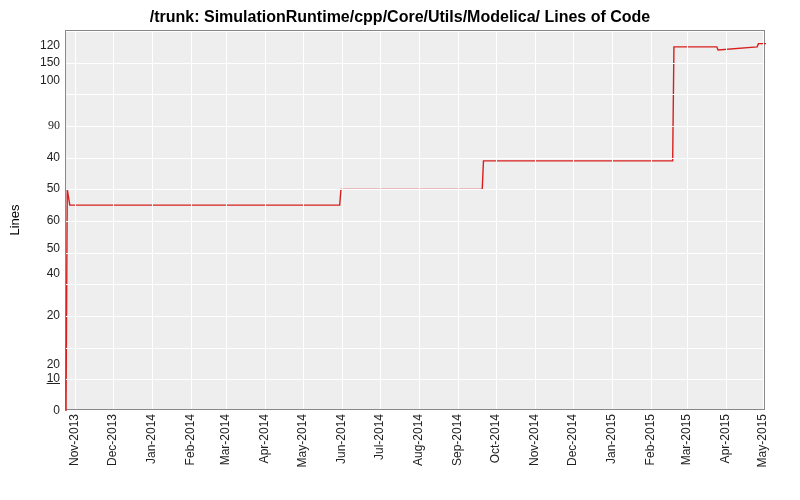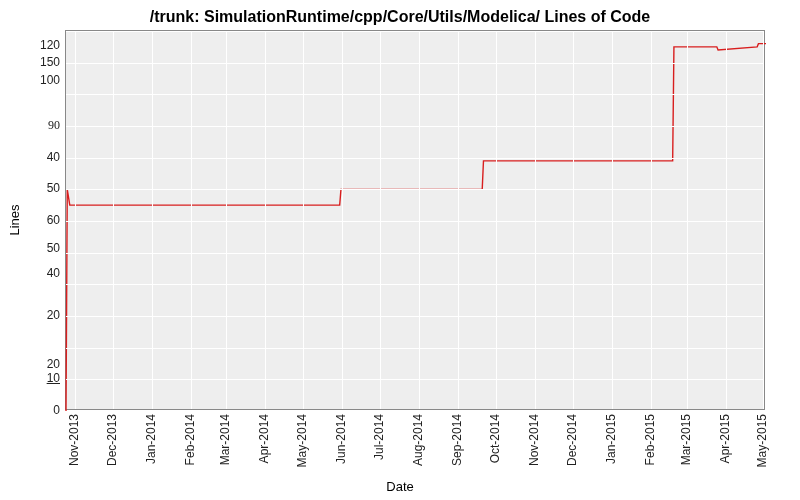--- a/index.html
+++ b/index.html
@@ -84,21 +84,20 @@
     width: 700px; height: 380px;
     overflow: visible;
   }
 </style>
 </head>
 <body>
 
 <div class="chart-container">
   <div class="title">/trunk: SimulationRuntime/cpp/Core/Utils/Modelica/ Lines of Code</div>
   <div class="y-label">Lines</div>
-  <div class="x-label">Date</div>
   <div class="plot-area">
     <svg class="line-layer" viewBox="0 0 700 380" preserveAspectRatio="none">
       <polyline id="series-path" fill="none" stroke-width="1.4" points="0.00,380.00 1.26,158.33 3.78,174.17 273.69,174.17 274.95,158.33 416.22,158.33 417.48,129.83 606.67,129.83 607.93,15.83 650.81,15.83 652.07,19.00 691.17,15.83 692.43,12.67 700.00,12.67" stroke="#d81e1e"></polyline>
     </svg>
   <div class="grid-h" style="top: 380px;"></div>
       <div class="grid-h" style="top: 348.333px;"></div>
       <div class="grid-h" style="top: 316.667px;"></div>
       <div class="grid-h" style="top: 285px;"></div>
       <div class="grid-h" style="top: 253.333px;"></div>
       <div class="grid-h" style="top: 221.667px;"></div>

